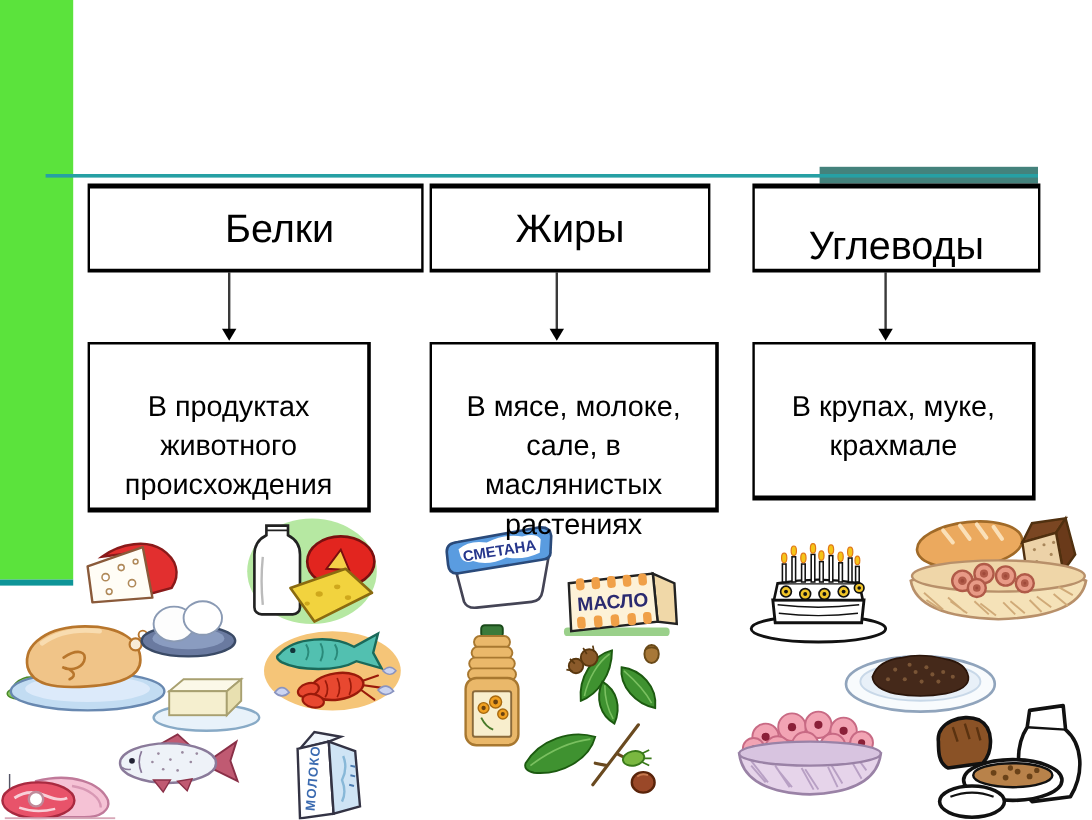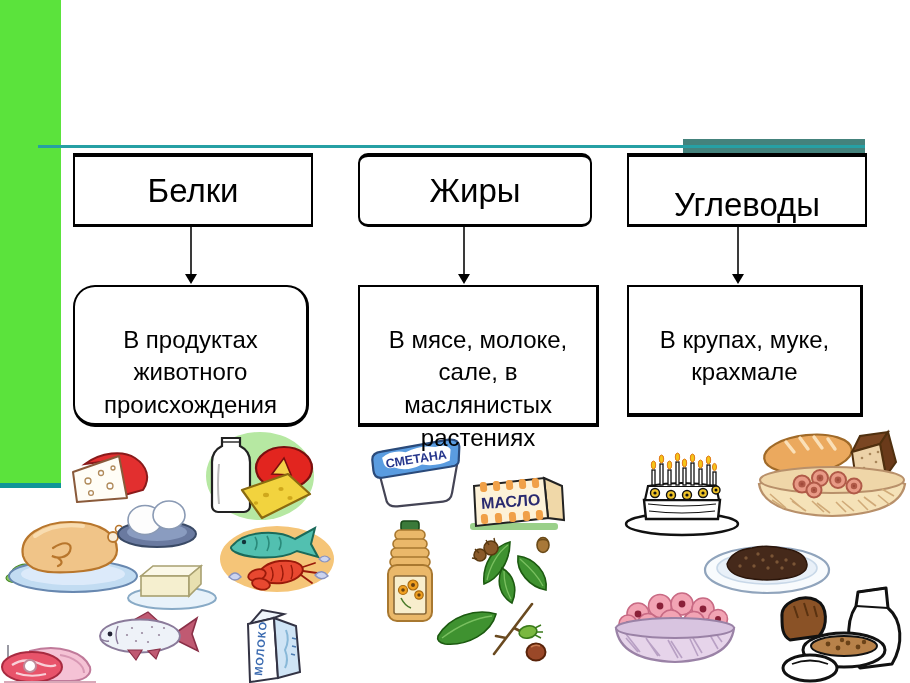--- a/index.html
+++ b/index.html
@@ -24,35 +24,35 @@
 </head>
 <body>
 
 <div id="slide">
 
   <div class="green-bar"></div>
   <div class="green-bar-underline"></div>
   <div class="header-accent-bar"></div>
   <div class="header-line"></div>
 
-  <div class="tbox" style="left:73px;top:153px;width:236px;height:67px;">
+  <div class="tbox" style="left:73px;top:153px;width:236px;height:67px;padding-left:40px;">
     <span>Белки</span>
   </div>
-  <div class="tbox" style="left:358px;top:153px;width:230px;height:67px;border-radius:10px;">
+  <div class="tbox" style="left:358px;top:153px;width:230px;height:67px;">
     <span>Жиры</span>
   </div>
   <div class="tbox" style="left:627px;top:153px;width:236px;height:67px;align-items:flex-end;">
     <span>Углеводы</span>
   </div>
 
   <div class="arrow" style="left:190px;top:222px;height:53px;"></div>
   <div class="arrow" style="left:463px;top:222px;height:53px;"></div>
   <div class="arrow" style="left:737px;top:222px;height:53px;"></div>
 
-  <div class="dbox" style="left:73px;top:285px;width:236px;height:142px;border-radius:22px;">
+  <div class="dbox" style="left:73px;top:285px;width:236px;height:142px;">
     <span>В продуктах
 животного
 происхождения</span>
   </div>
   <div class="dbox" style="left:358px;top:285px;width:241px;height:142px;">
     <span>В мясе, молоке,
 сале, в
 маслянистых
 растениях</span>
   </div>

